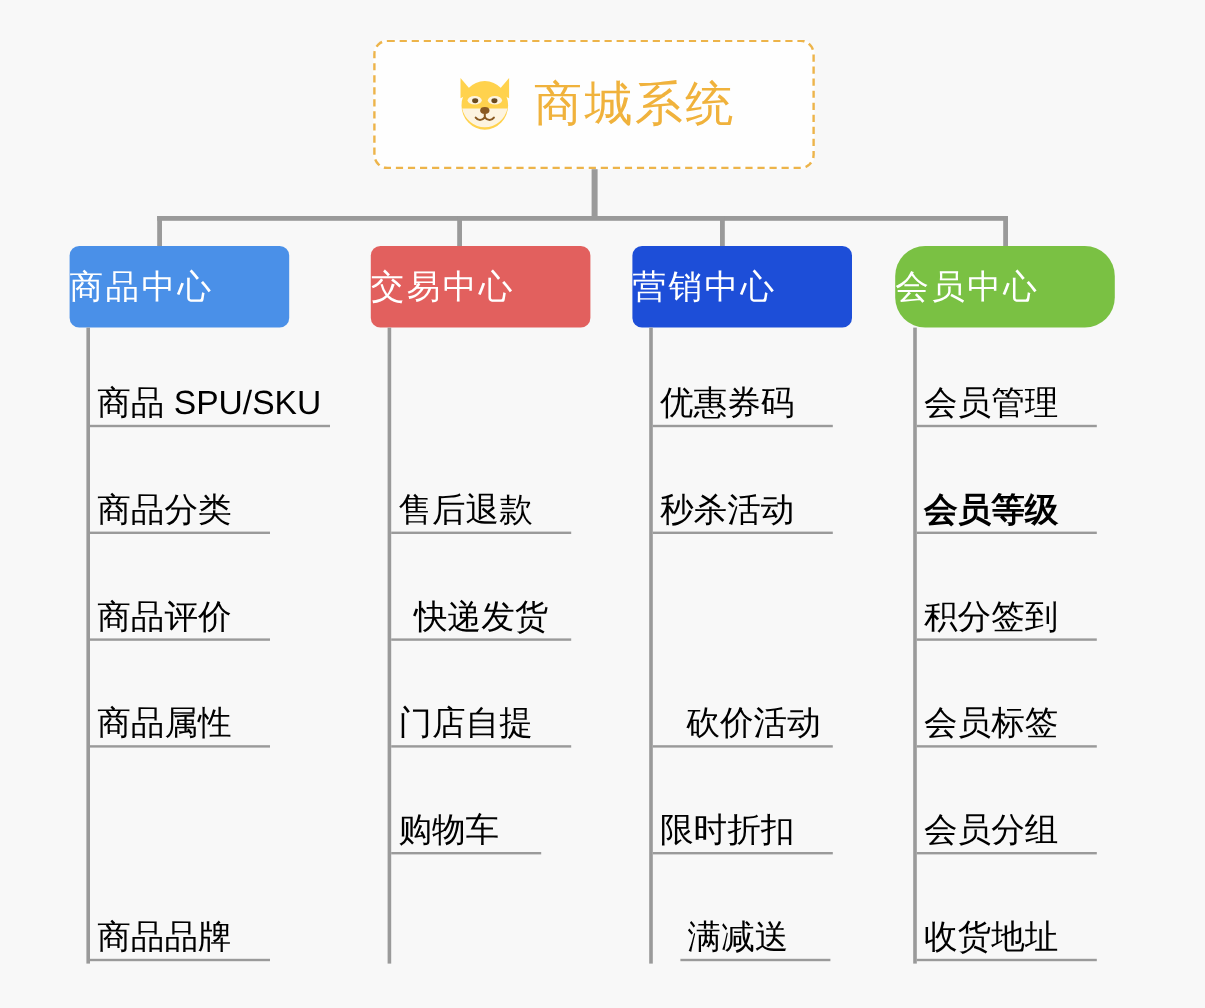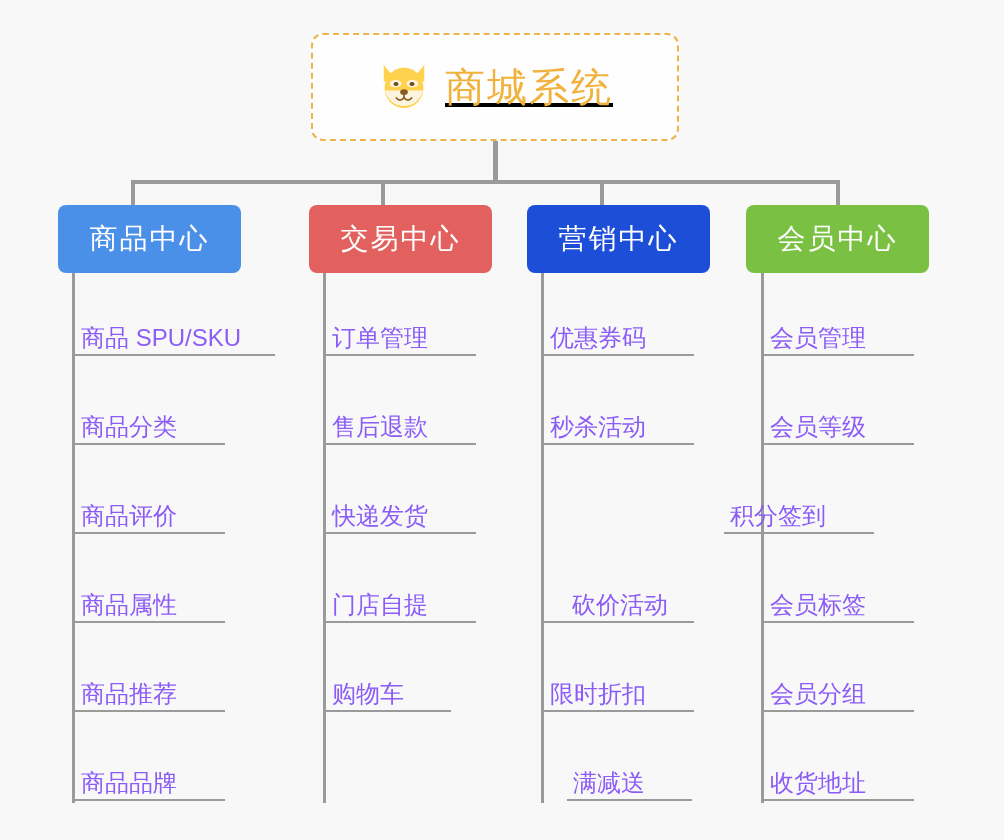--- a/index.html
+++ b/index.html
@@ -16,62 +16,61 @@
   .root-node{
     position:absolute;
     left:311px;top:33px;
     width:368px;height:108px;
     box-sizing:border-box;
     background:#fefefe;
     border:2px dashed #edb44a;
     border-radius:12px;
     display:flex;align-items:center;justify-content:center;
     gap:14px;
-    text-decoration:underline;
   }
   .root-title{
     font-size:40px;
     color:#f0b23c;
     letter-spacing:2px;
     line-height:1;
     white-space:nowrap;
   }
   .dog-icon{width:54px;height:54px;display:block;flex:0 0 auto;}
 
   
   .conn{position:absolute;background:#9a9a9a;}
   .v{width:4px;}
   .h{height:4px;}
 
   
   .cat-head{
     position:absolute;
     height:68px;
     border-radius:8px;
-    display:flex;align-items:center;justify-content:center;
+    display:flex;align-items:center;
     color:#ffffff;
     font-size:28px;
     letter-spacing:2px;
     white-space:nowrap;
   }
 
   
   .col-spine{position:absolute;width:3px;background:#9a9a9a;}
   .leaf{
     position:absolute;
     height:46px;
     box-sizing:border-box;
     border-bottom:2px solid #9a9a9a;
     display:flex;align-items:flex-end;
     padding:0 6px 4px 6px;
     white-space:nowrap;
   }
   .leaf-label{
-    font-size:24px;
-    color:#8b5cf6;
+    font-size:28px;
+    color:#000000;
     line-height:1.05;
   }
 </style>
 </head>
 <body style="background-color: rgb(248, 248, 248);">
 
 <div id="canvas">
 
   <div class="root-node" style="border-color: rgb(237, 180, 74);">
     <span class="dog-icon">
@@ -110,39 +109,33 @@
   </div>
   <div class="leaf" style="left: 75px; top: 399px; width: 150px; border-bottom-color: rgb(154, 154, 154);">
     <span class="leaf-label">商品分类</span>
   </div>
   <div class="leaf" style="left: 75px; top: 488px; width: 150px; border-bottom-color: rgb(154, 154, 154);">
     <span class="leaf-label">商品评价</span>
   </div>
   <div class="leaf" style="left: 75px; top: 577px; width: 150px; border-bottom-color: rgb(154, 154, 154);">
     <span class="leaf-label">商品属性</span>
   </div>
-  <div class="leaf" style="left: 75px; top: 666px; width: 150px; border-bottom-color: rgb(154, 154, 154);">
-    <span class="leaf-label">商品推荐</span>
-  </div>
   <div class="leaf" style="left: 75px; top: 755px; width: 150px; border-bottom-color: rgb(154, 154, 154);">
     <span class="leaf-label">商品品牌</span>
   </div>
 
   <div class="cat-head" style="left: 309px; top: 205px; width: 183px; background-color: rgb(226, 96, 94);">
     <span>交易中心</span>
   </div>
   <div class="col-spine" style="left: 323px; top: 273px; height: 530px; background-color: rgb(154, 154, 154);"></div>
 
-  <div class="leaf" style="left: 326px; top: 310px; width: 150px; border-bottom-color: rgb(154, 154, 154);">
-    <span class="leaf-label">订单管理</span>
-  </div>
   <div class="leaf" style="left: 326px; top: 399px; width: 150px; border-bottom-color: rgb(154, 154, 154);">
     <span class="leaf-label">售后退款</span>
   </div>
-  <div class="leaf" style="left: 326px; top: 488px; width: 150px; border-bottom-color: rgb(154, 154, 154);">
+  <div class="leaf" style="left: 326px; top: 488px; width: 150px; border-bottom-color: rgb(154, 154, 154); justify-content: center;">
     <span class="leaf-label">快递发货</span>
   </div>
   <div class="leaf" style="left: 326px; top: 577px; width: 150px; border-bottom-color: rgb(154, 154, 154);">
     <span class="leaf-label">门店自提</span>
   </div>
   <div class="leaf" style="left: 326px; top: 666px; width: 125px; border-bottom-color: rgb(154, 154, 154);">
     <span class="leaf-label">购物车</span>
   </div>
 
   <div class="cat-head" style="left: 527px; top: 205px; width: 183px; background-color: #1d4ed8;">
@@ -159,32 +152,32 @@
   <div class="leaf" style="left: 544px; top: 577px; width: 150px; border-bottom-color: rgb(154, 154, 154); padding-left: 28px;">
     <span class="leaf-label">砍价活动</span>
   </div>
   <div class="leaf" style="left: 544px; top: 666px; width: 150px; border-bottom-color: rgb(154, 154, 154);">
     <span class="leaf-label">限时折扣</span>
   </div>
   <div class="leaf" style="left: 544px; top: 755px; width: 125px; border-bottom-color: rgb(154, 154, 154); margin-left: 23px;">
     <span class="leaf-label">满减送</span>
   </div>
 
-  <div class="cat-head" style="left: 746px; top: 205px; width: 183px; background-color: rgb(122, 193, 67);">
+  <div class="cat-head" style="left: 746px; top: 205px; width: 183px; background-color: rgb(122, 193, 67); border-radius: 25px;">
     <span>会员中心</span>
   </div>
   <div class="col-spine" style="left: 761px; top: 273px; height: 530px; background-color: rgb(154, 154, 154);"></div>
 
   <div class="leaf" style="left: 764px; top: 310px; width: 150px; border-bottom-color: rgb(154, 154, 154);">
     <span class="leaf-label">会员管理</span>
   </div>
-  <div class="leaf" style="left: 764px; top: 399px; width: 150px; border-bottom-color: rgb(154, 154, 154);">
+  <div class="leaf" style="left: 764px; top: 399px; width: 150px; border-bottom-color: rgb(154, 154, 154); font-weight: bold;">
     <span class="leaf-label">会员等级</span>
   </div>
-  <div class="leaf" style="left: 724px; top: 488px; width: 150px; border-bottom-color: rgb(154, 154, 154);">
+  <div class="leaf" style="left: 764px; top: 488px; width: 150px; border-bottom-color: rgb(154, 154, 154);">
     <span class="leaf-label">积分签到</span>
   </div>
   <div class="leaf" style="left: 764px; top: 577px; width: 150px; border-bottom-color: rgb(154, 154, 154);">
     <span class="leaf-label">会员标签</span>
   </div>
   <div class="leaf" style="left: 764px; top: 666px; width: 150px; border-bottom-color: rgb(154, 154, 154);">
     <span class="leaf-label">会员分组</span>
   </div>
   <div class="leaf" style="left: 764px; top: 755px; width: 150px; border-bottom-color: rgb(154, 154, 154);">
     <span class="leaf-label">收货地址</span>

